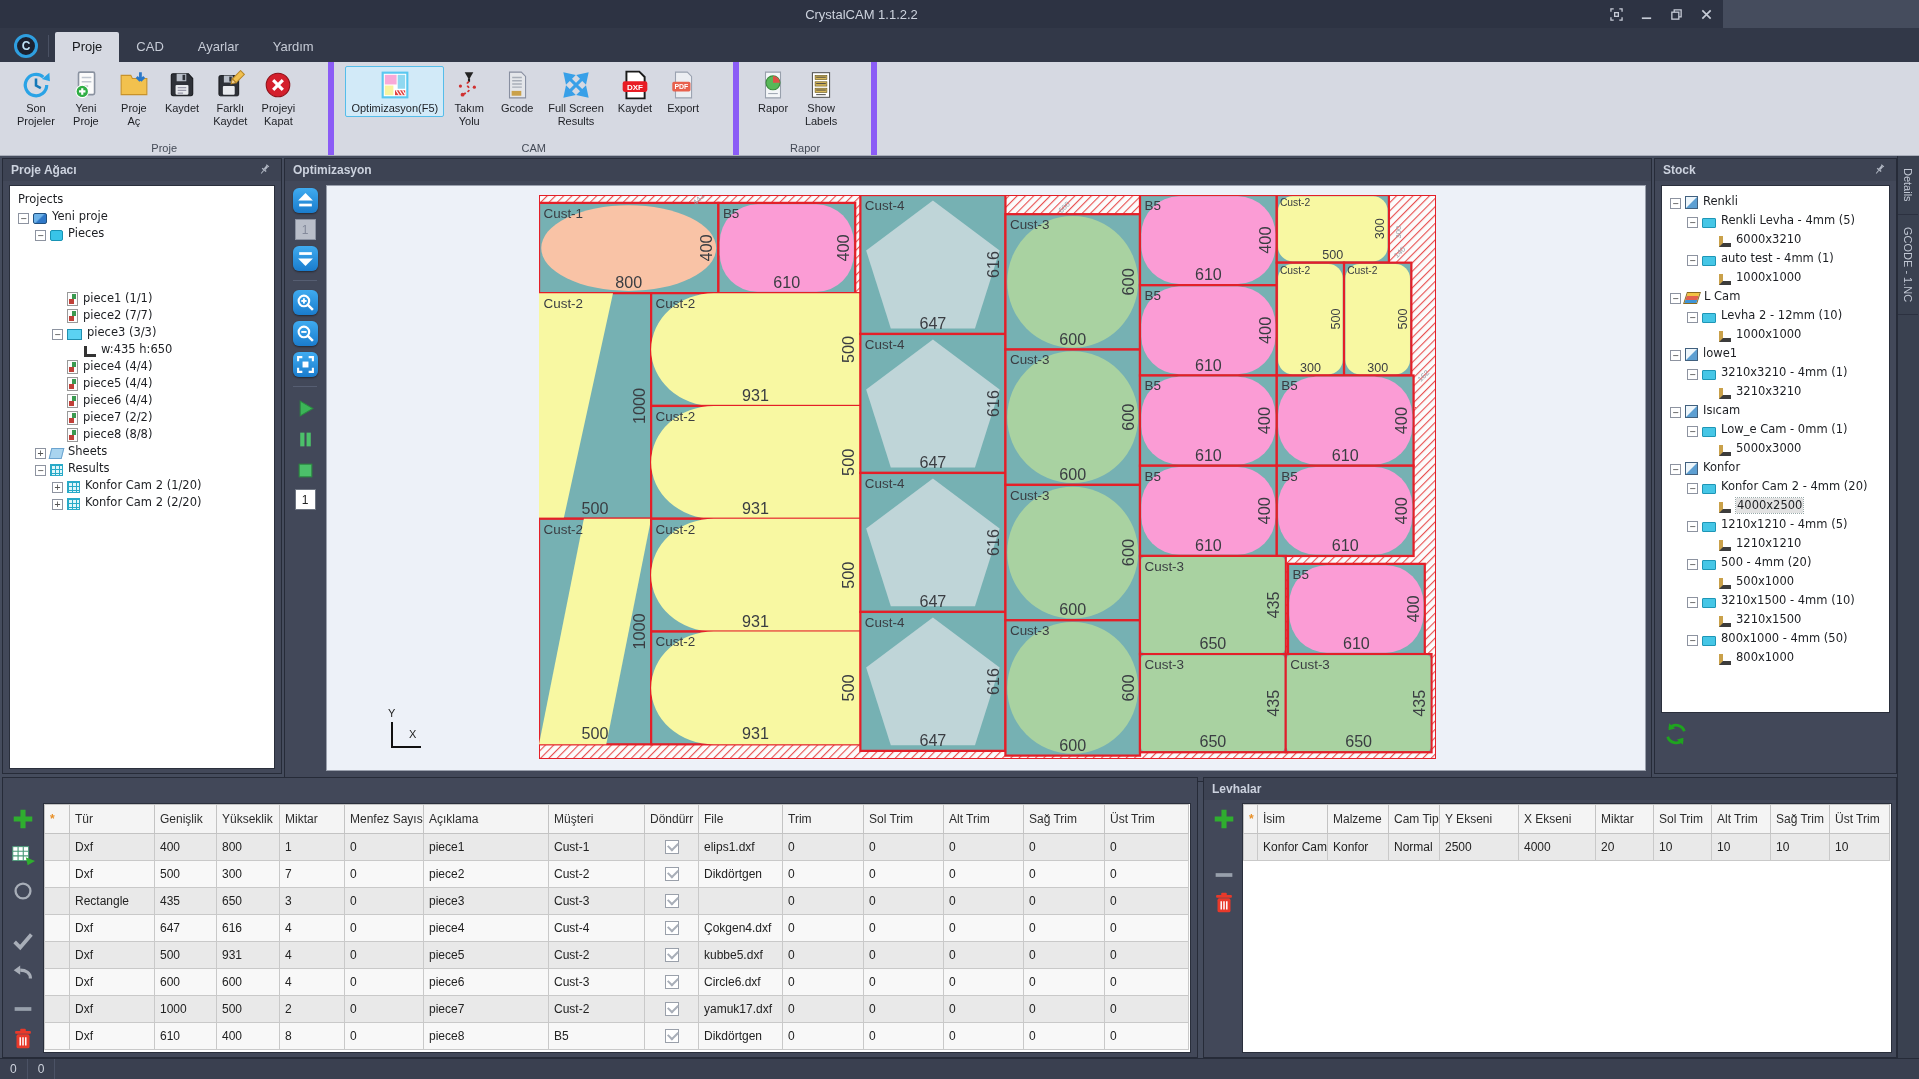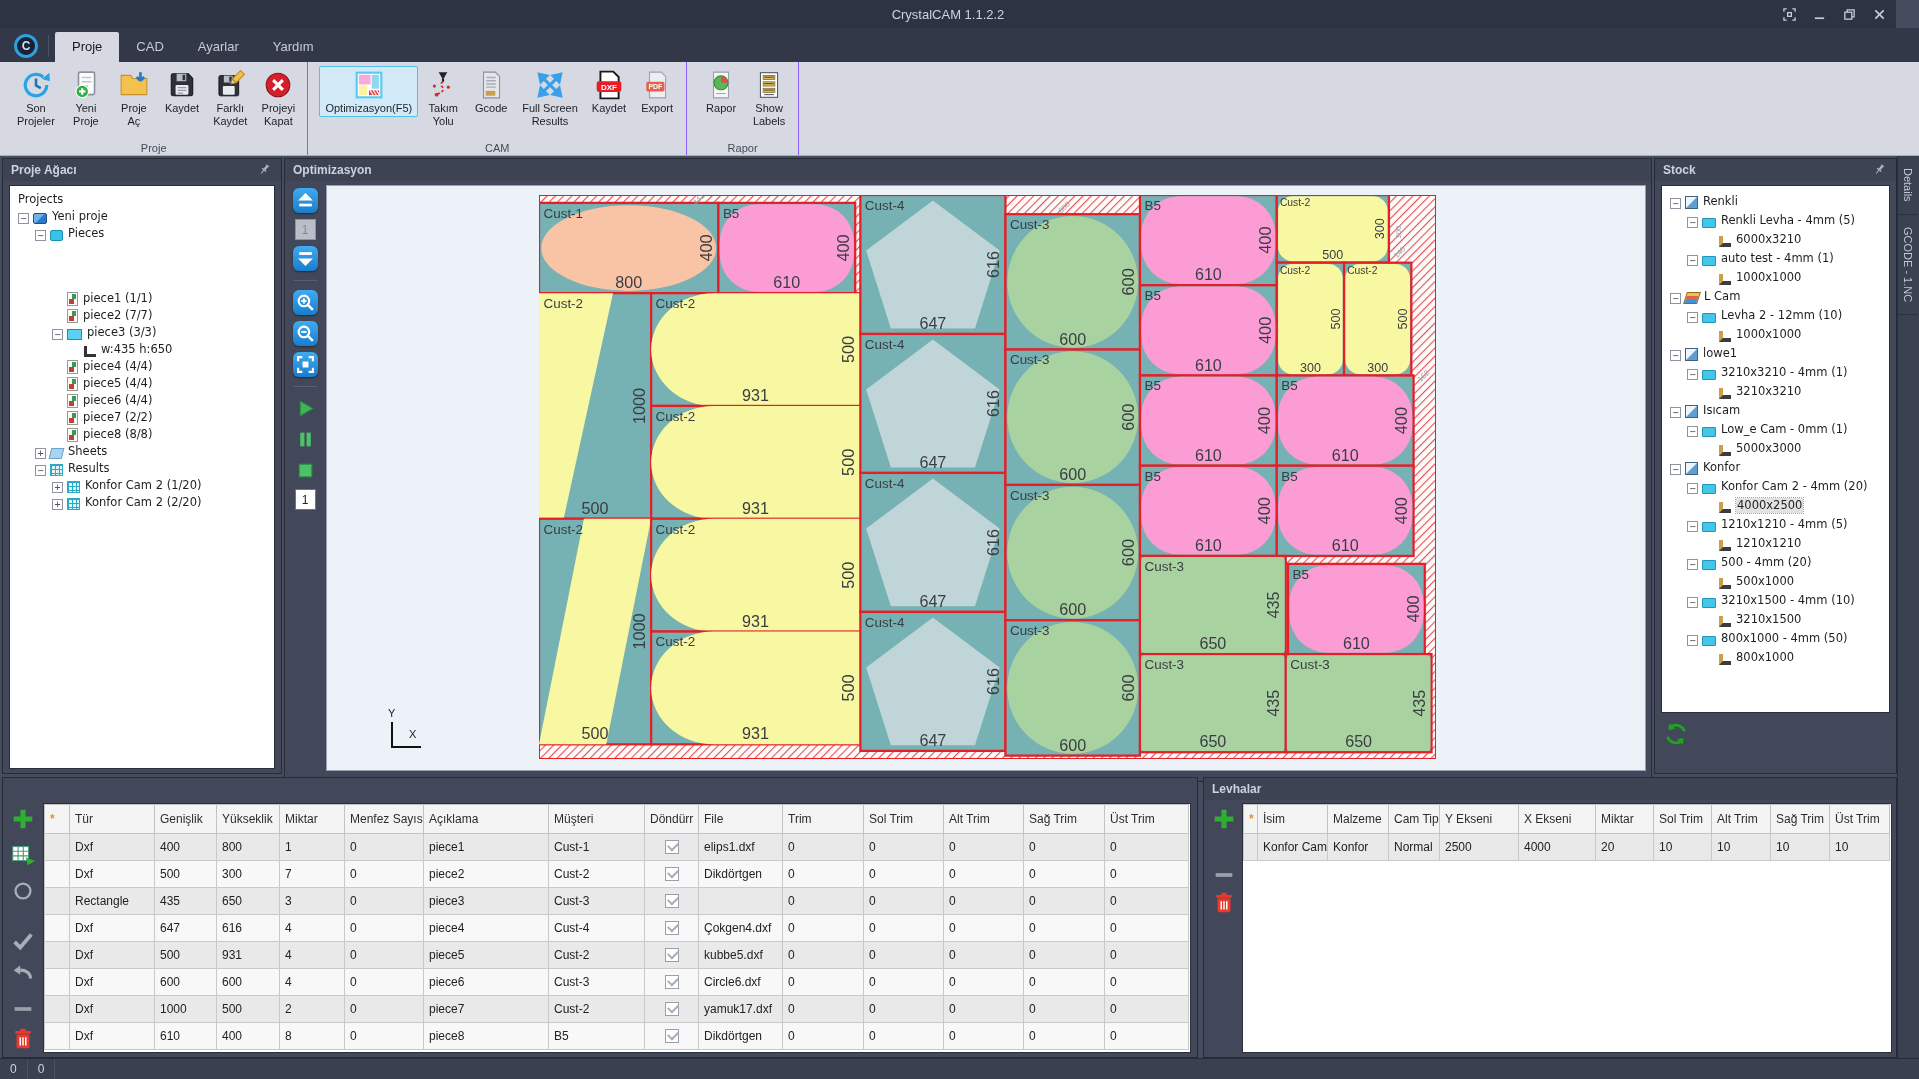--- a/index.html
+++ b/index.html
@@ -1,42 +1,42 @@
 <!DOCTYPE html>
 <html><head>
 <meta charset="utf-8">
 <style>
   * { margin:0; padding:0; box-sizing:border-box; }
   html,body { background:#21252f; }
   body { font-family:"Liberation Sans","DejaVu Sans",sans-serif; }
   #app { position:relative; width:1919px; height:1079px; background:#454c5d; overflow:hidden; }
 
   
-  #titlebar { position:absolute; left:0; top:0; width:1896px; height:28px; background:#2d3343;
+  #titlebar { position:absolute; left:0; top:0; width:1723px; height:28px; background:#2d3343;
               display:flex; align-items:center; justify-content:center; }
   #title-text { color:#cdd3de; font-size:13px; }
   #win-controls { position:absolute; right:6px; top:0; height:28px; display:flex; align-items:center; gap:8px; }
   .winbtn { width:22px; height:20px; display:flex; align-items:center; justify-content:center; cursor:default; }
   .winbtn svg { width:13px; height:13px; }
 
   
   #tabrow { position:absolute; left:0; top:28px; width:1919px; height:34px; background:#323848;
             display:flex; align-items:flex-end; }
   #logo { width:24px; height:24px; border-radius:50%; border:3px solid #2f9fe0; margin:0 10px 4px 14px;
           background:#1b2130; color:#bfe2f6; font-weight:bold; font-size:12px;
           display:flex; align-items:center; justify-content:center; }
   #tab-sep { width:1px; height:22px; background:#4a5163; margin:0 6px 5px 0; }
   .menu-tab { padding:7px 17px 8px 17px; font-size:13px; color:#c6cbd6; }
   .menu-tab.active { background:#d6d9e2; color:#16181c; border-radius:2px 2px 0 0; }
 
   
   #toolbar { position:absolute; left:0; top:62px; width:1919px; height:94px; background:#d6d9e2;
              border-bottom:1px solid #a9aeba; display:flex; align-items:stretch; }
-  .tb-group { position:relative; display:flex; align-items:flex-start; padding:4px 5px 16px 10px;
-              border-right:1px solid #8b5cf6; }
+  .tb-group { position:relative; display:flex; align-items:flex-start; padding:4px 26px 16px 10px;
+              border-right:6px solid #8b5cf6; }
   .tb-gl { position:absolute; bottom:1px; left:0; right:0; text-align:center; font-size:11px; color:#444a56; }
   .tb-btn { display:flex; flex-direction:column; align-items:center; justify-content:flex-start;
             min-width:46px; padding:3px 5px 1px 5px; margin:0 1px; border:1px solid transparent; border-radius:2px;
             background:transparent; cursor:default; }
   .tb-btn.active { background:#d2eaf8; border-color:#55bdea; }
   .tb-btn svg.tb-ico { width:30px; height:30px; }
   .tb-label { margin-top:2px; font-size:11px; line-height:1.18; color:#1d1f24; text-align:center; white-space:pre-line; }
 
   
   .panel { position:absolute; background:#424859; border:1px solid #262b38; }

